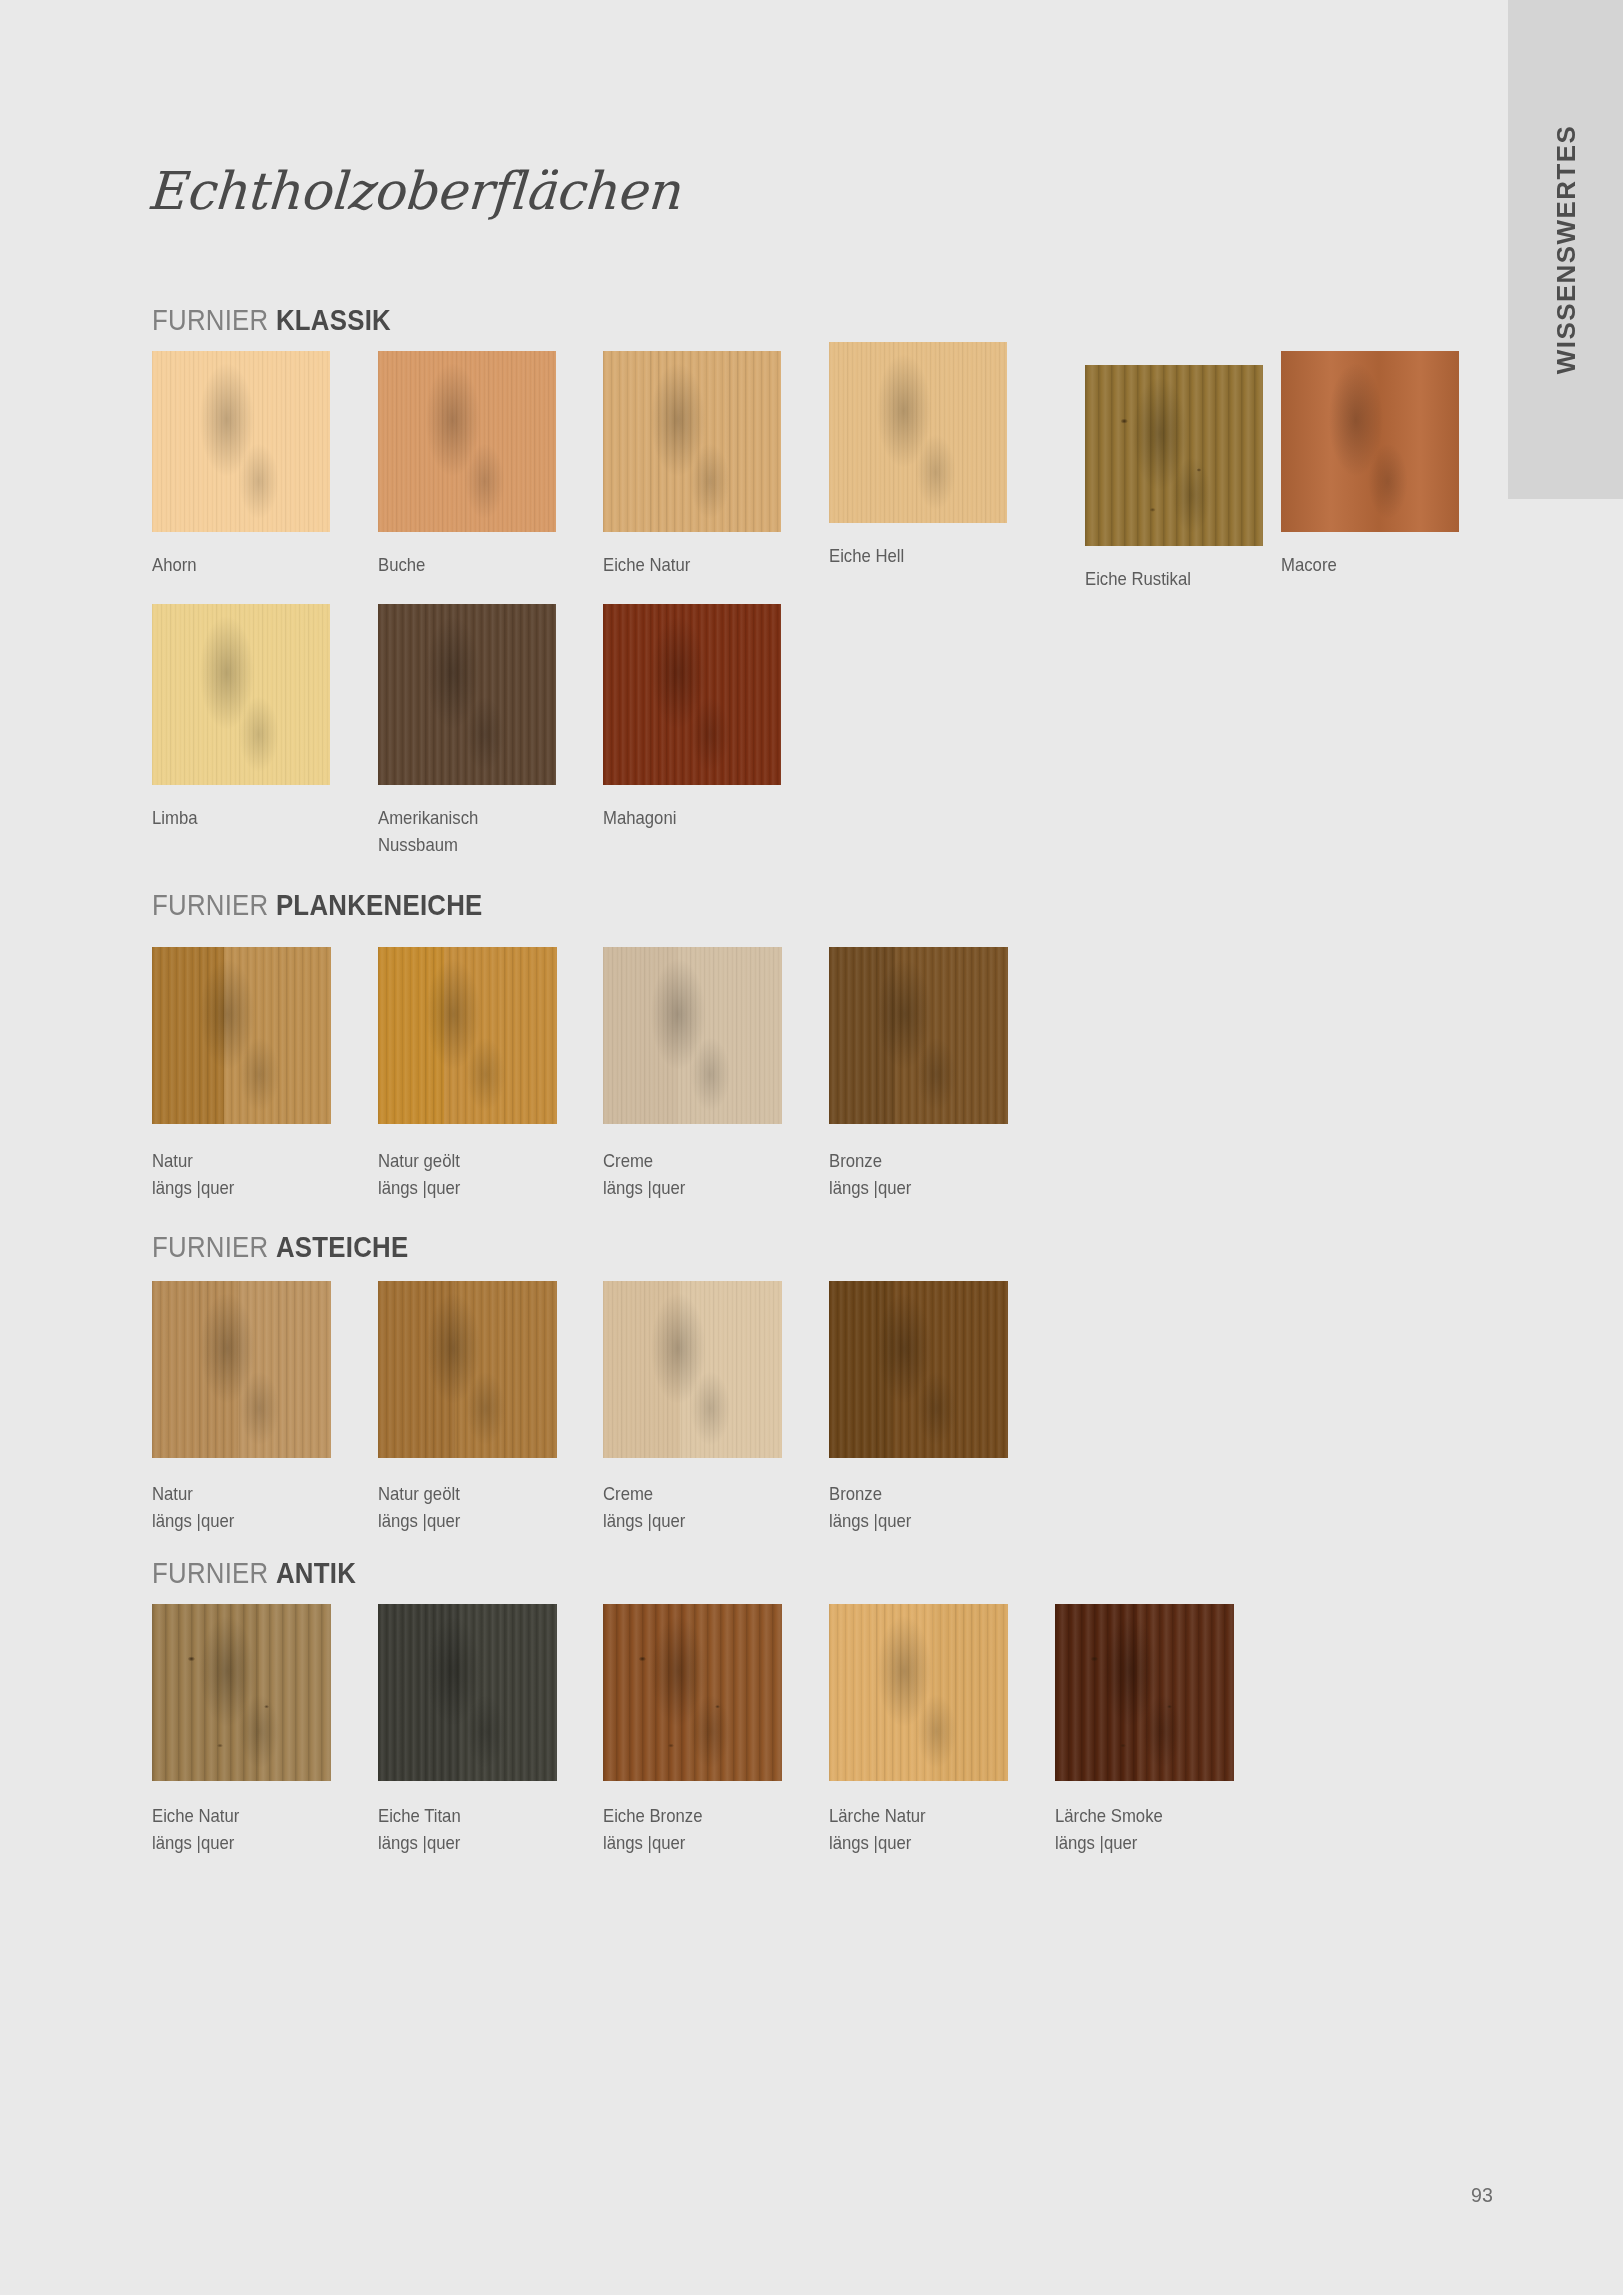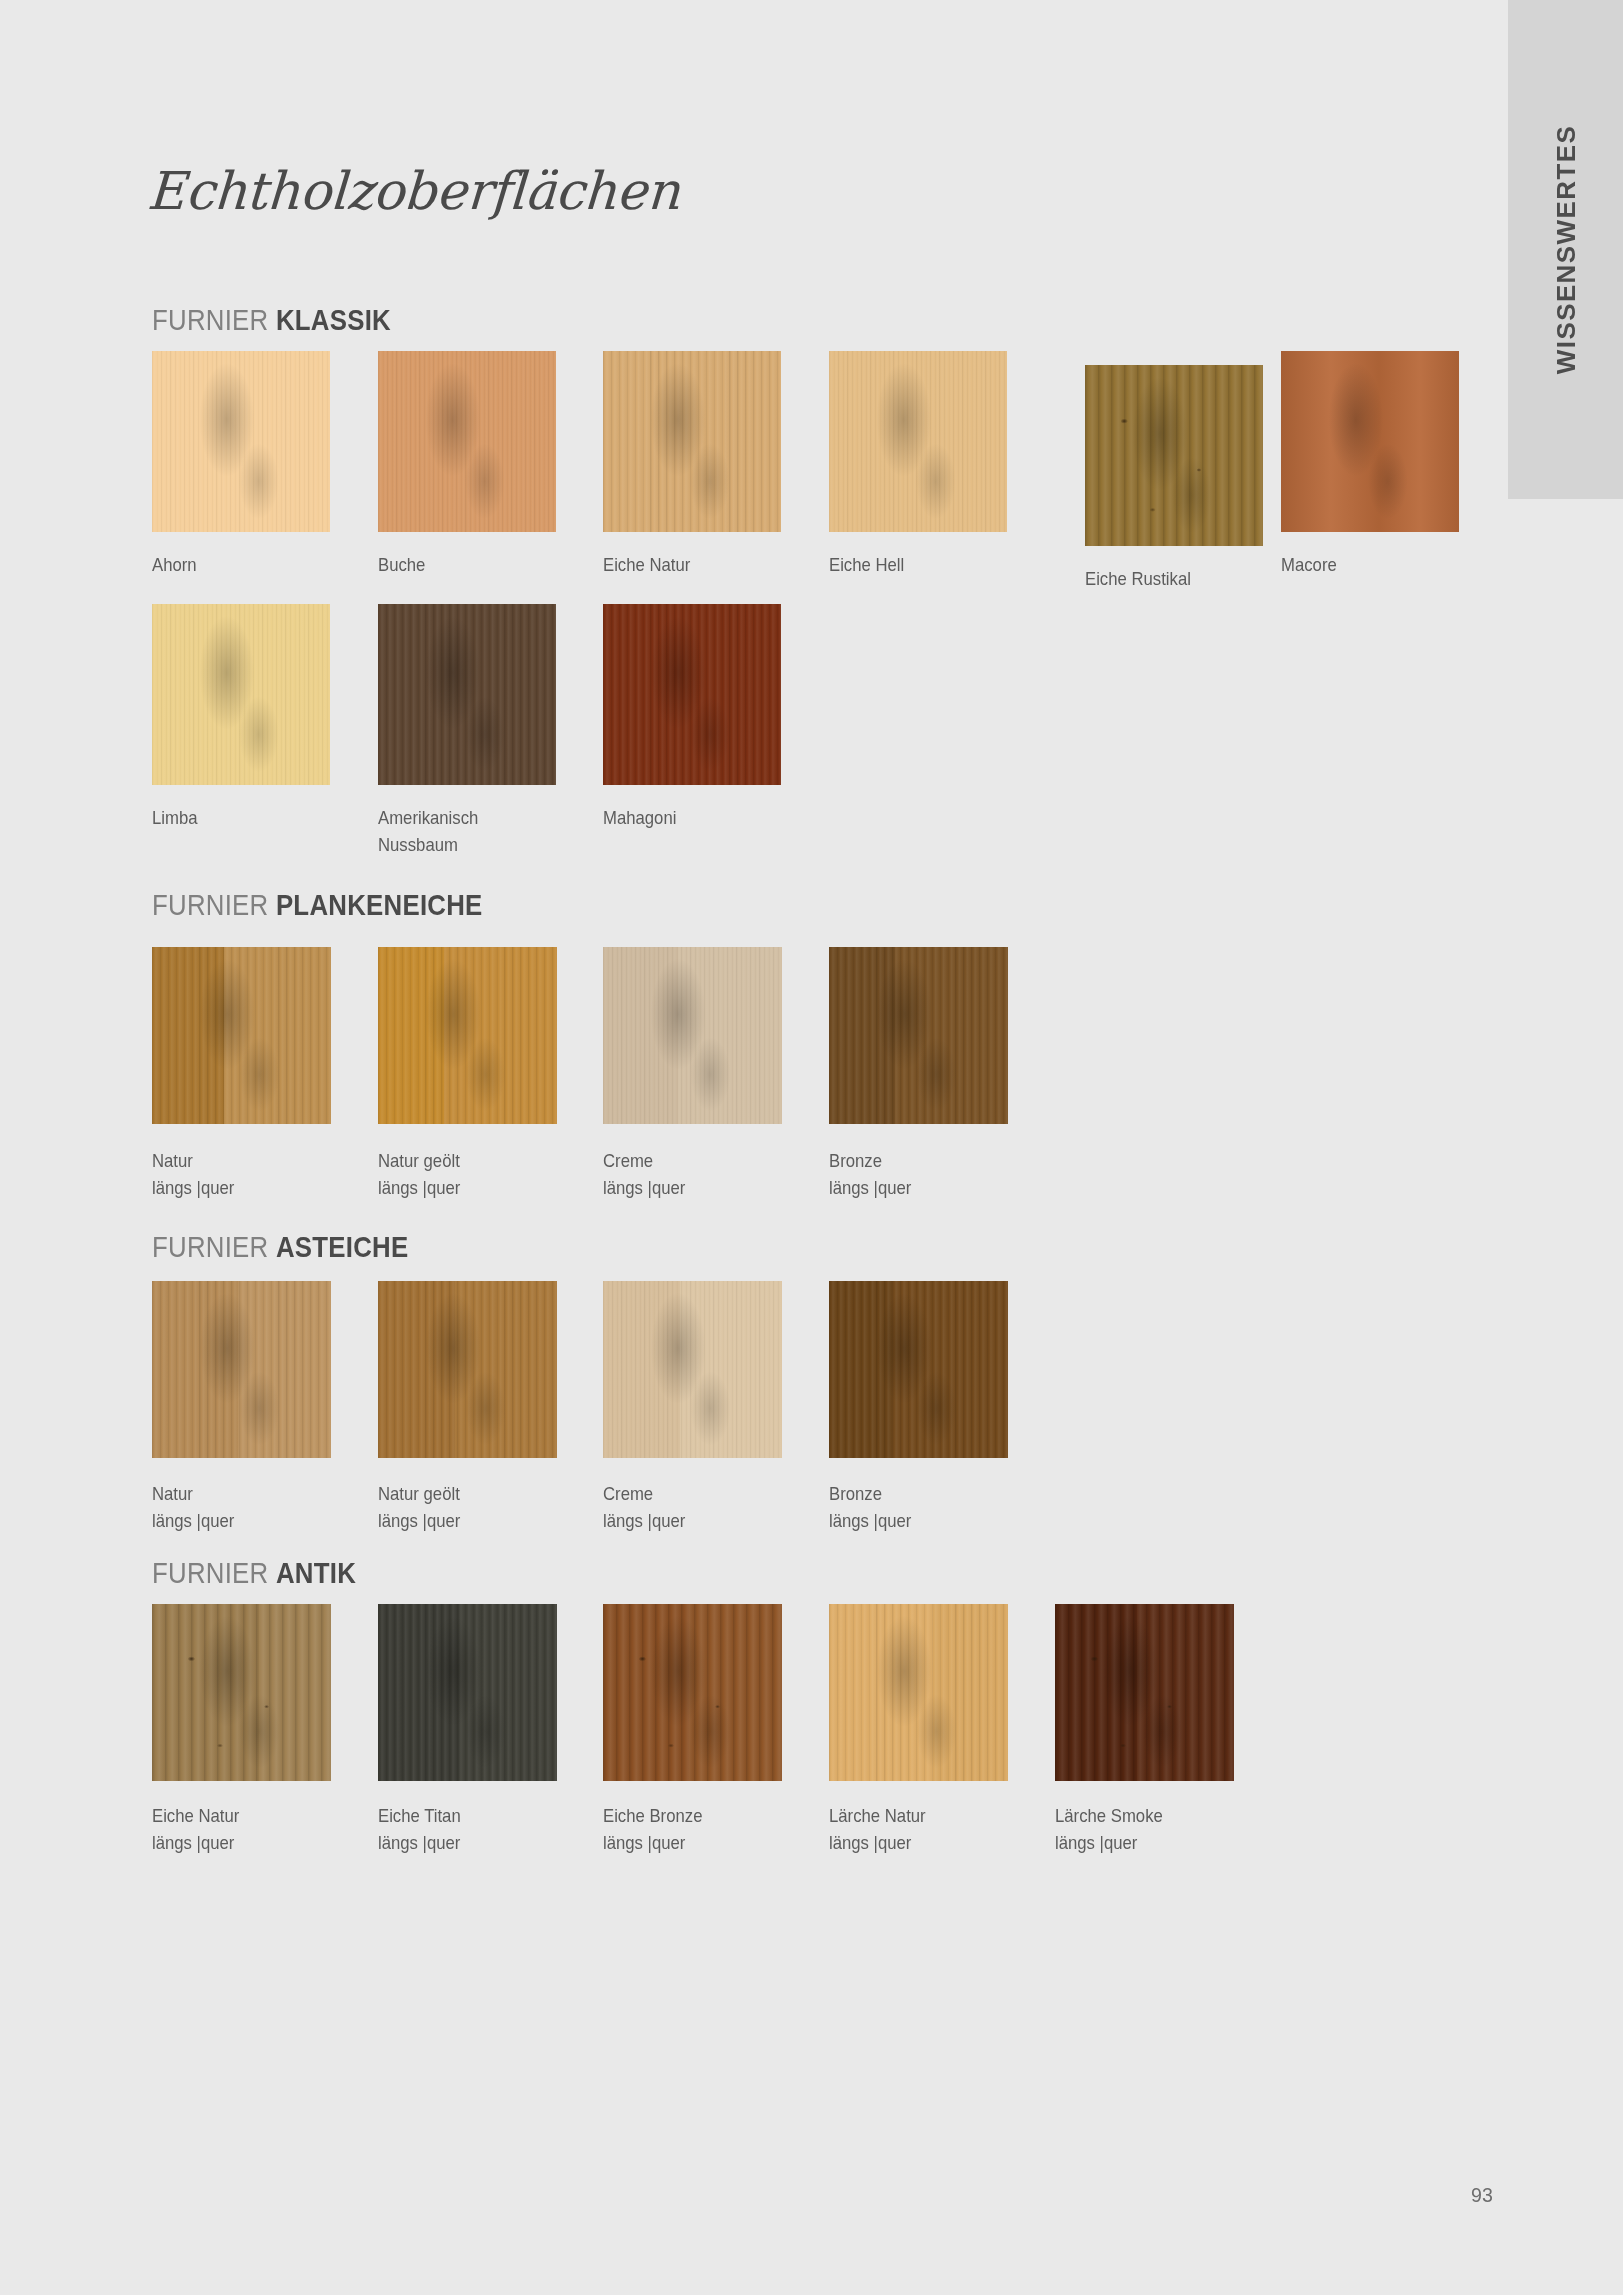--- a/index.html
+++ b/index.html
@@ -195,21 +195,21 @@
             </div>
             <div class="label" style="top: 200px;"><span>Buche</span></div>
           </div>
           <div class="swatch-cell" style="left: 603px; top: 351px;">
             <div class="swatch" style="width: 178px; height: 181px; background: rgb(215, 171, 114);">
               <div class="grain g-med"></div>
               <div class="grain g-flame"></div>
             </div>
             <div class="label" style="top: 200px;"><span>Eiche Natur</span></div>
           </div>
-          <div class="swatch-cell" style="left: 829px; top: 351px;">
+          <div class="swatch-cell" style="left: 829px; top: 342px;">
             <div class="swatch" style="width: 178px; height: 181px; background: rgb(228, 189, 133);">
               <div class="grain g-fine"></div>
               <div class="grain g-flame"></div>
             </div>
             <div class="label" style="top: 200px;"><span>Eiche Hell</span></div>
           </div>
           <div class="swatch-cell" style="left: 1055px; top: 365px; margin-left: 30px;">
             <div class="swatch" style="width: 178px; height: 181px; background: rgb(146, 114, 51);">
               <div class="grain g-coarse"></div>
               <div class="grain g-flame"></div>

